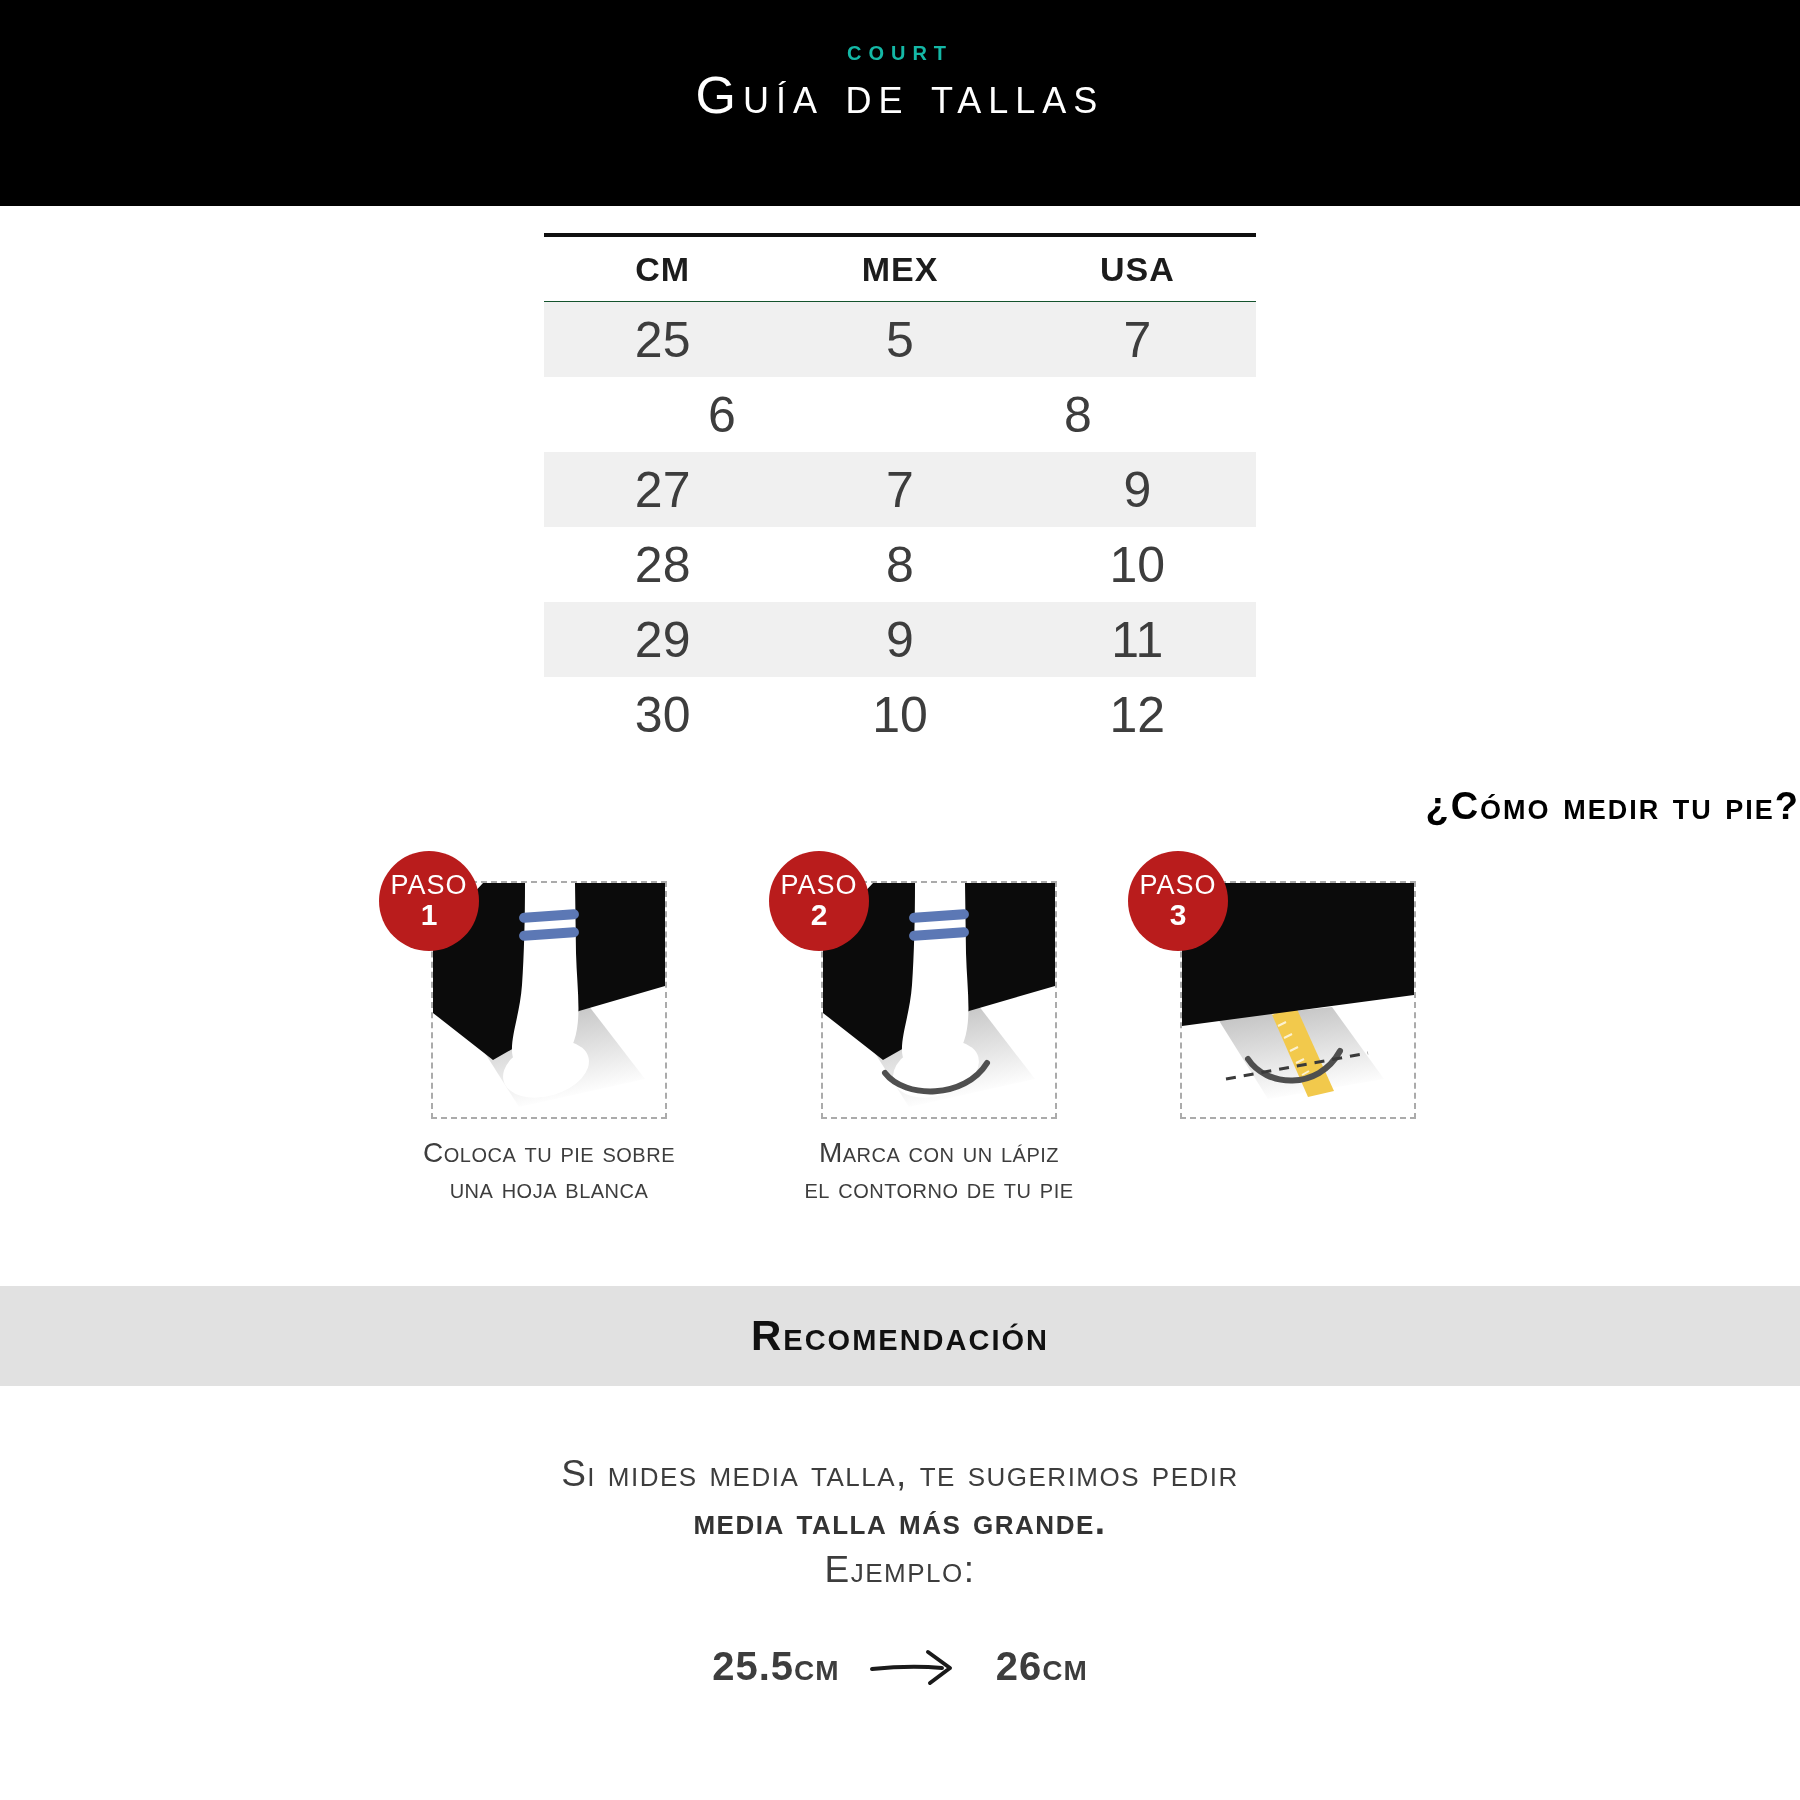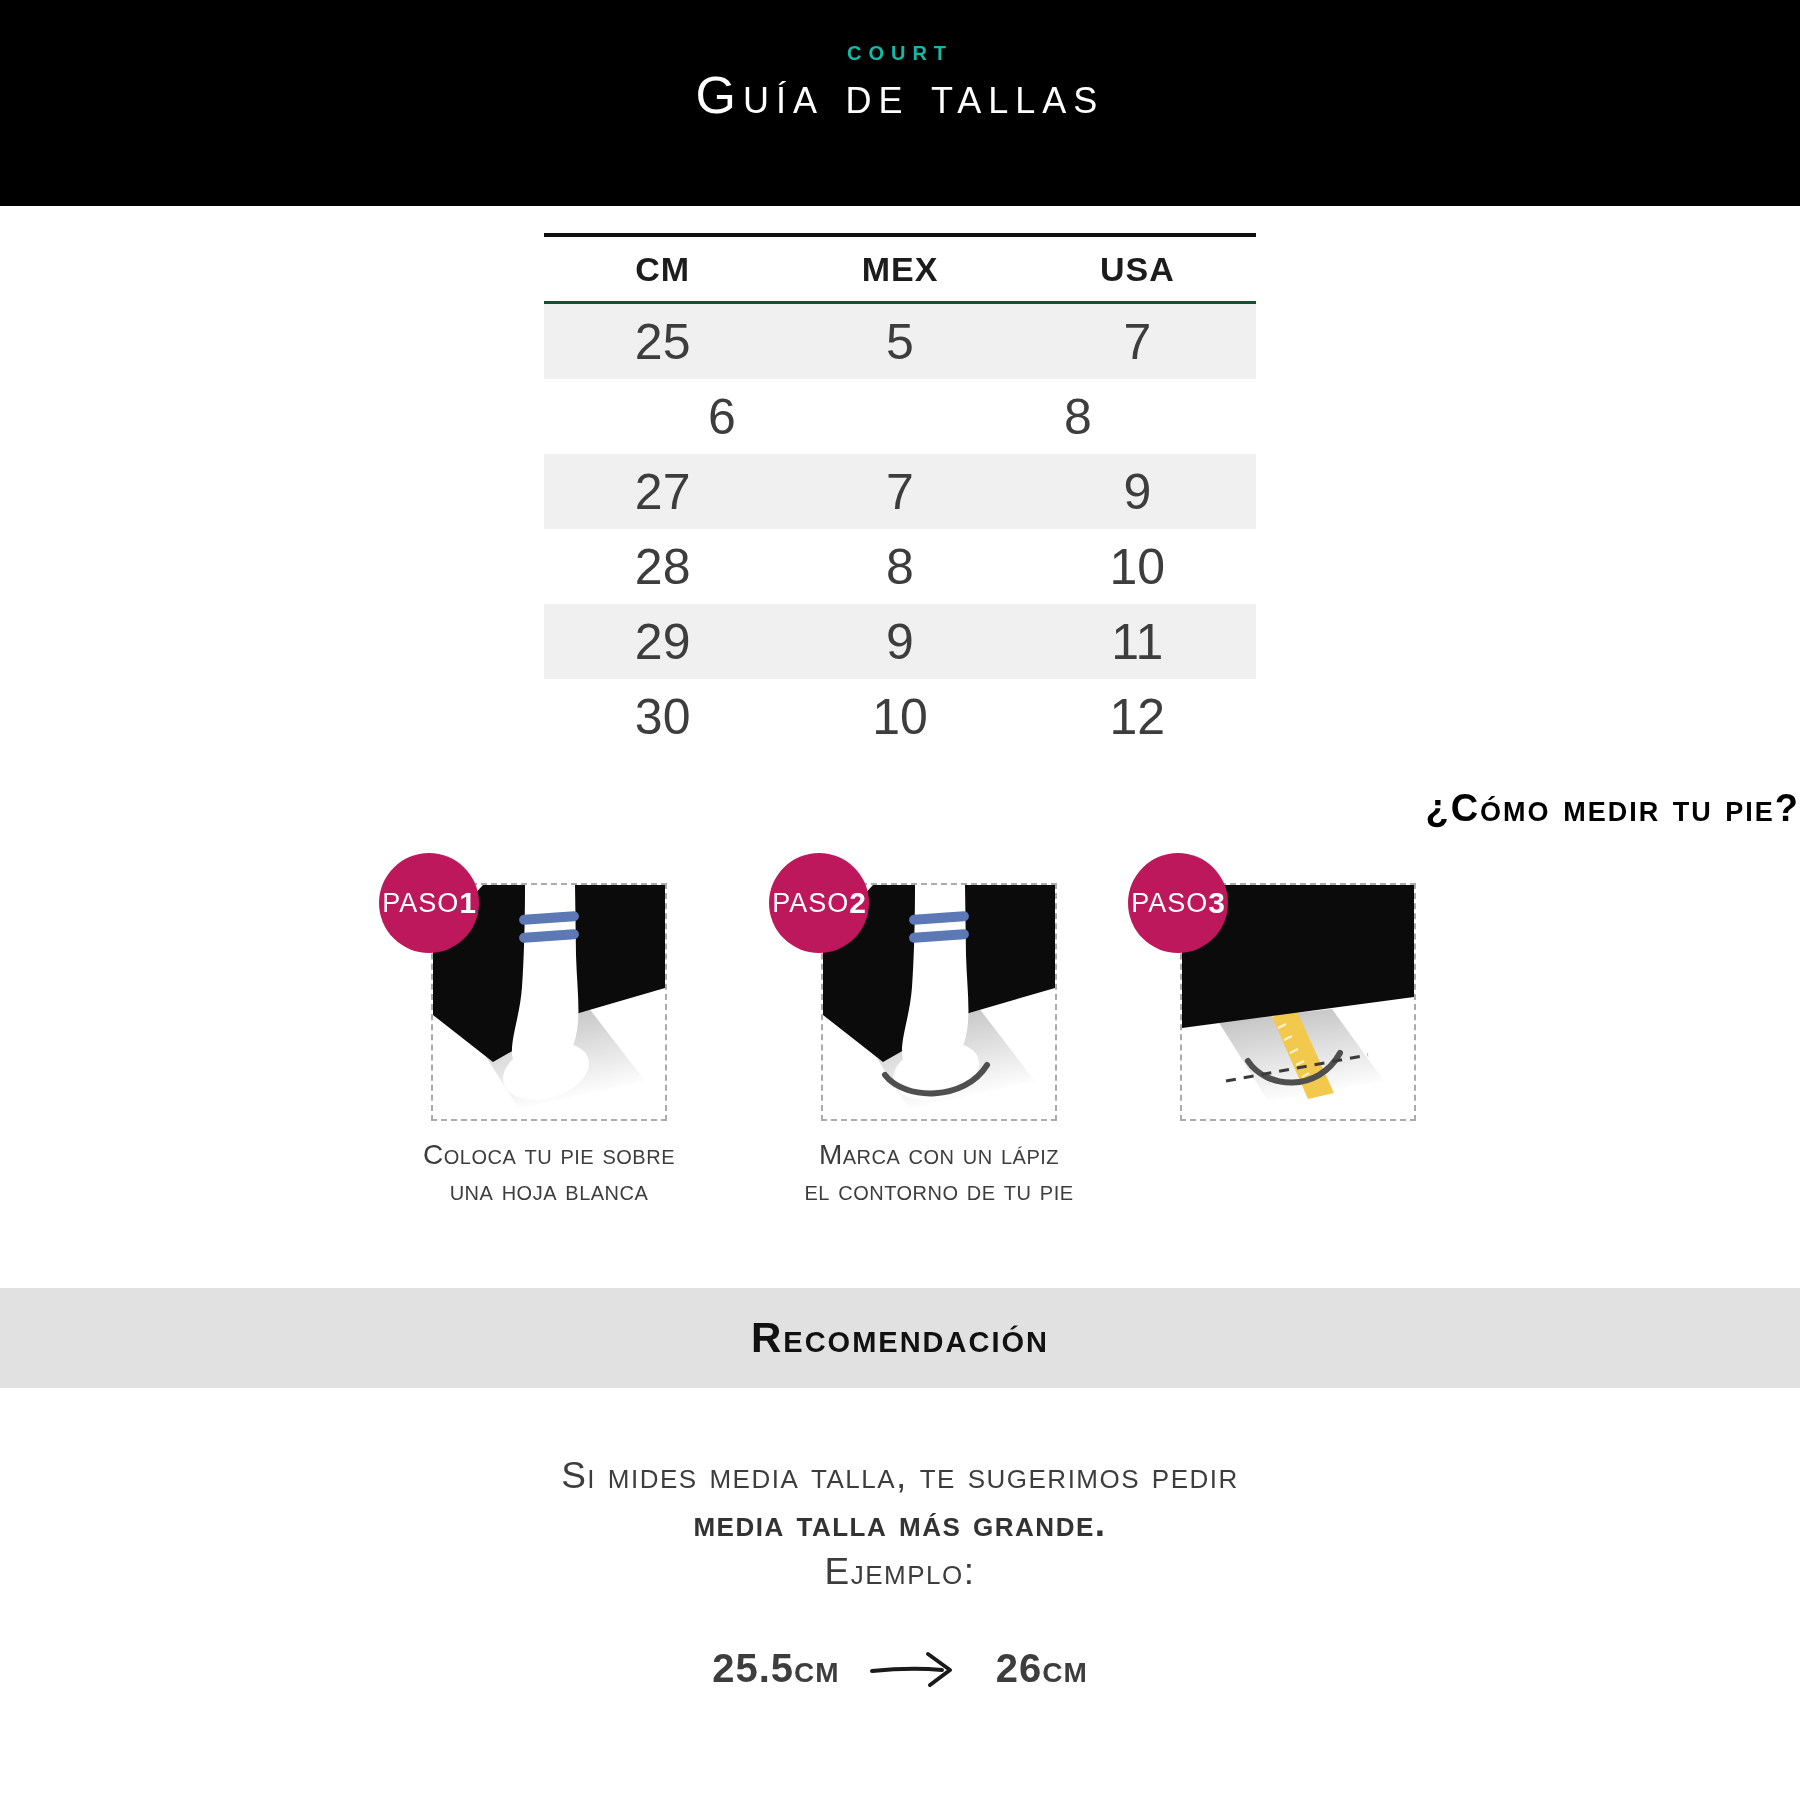--- a/index.html
+++ b/index.html
@@ -19,21 +19,21 @@
   }
   .hero-title {
     margin-top:4px; color:#ffffff; font-size:52px; font-weight:400;
     font-variant:small-caps; letter-spacing:7px; line-height:1;
   }
 
   
   .size-table { width:712px; margin:27px auto 0; }
   .t-head {
     display:flex; height:64px; align-items:center;
-    border-top:4px solid #0f0f0f; border-bottom:3px solid #14532d;
+    border-top:4px solid #0f0f0f; border-bottom:1px solid #14532d;
     font-weight:700; font-size:34px; color:#1c1c1c; letter-spacing:1px;
   }
   .t-row { display:flex; height:75px; align-items:center; font-size:50px; color:#3d3d3d; }
   .t-row.alt { background:#f0f0f0; }
   .t-cell { flex:1; text-align:center; }
 
   
   .howto-title {
     margin-top:28px; text-align:right; font-size:38px; font-weight:700;
     color:#000000; font-variant:small-caps; letter-spacing:2px; line-height:52px;
@@ -41,22 +41,22 @@
   .steps { position:relative; height:436px; margin-top:18px; }
   .step { position:absolute; top:0; width:320px; }
   .step-1 { left:389px; } .step-2 { left:779px; } .step-3 { left:1138px; }
   .illus {
     position:relative; width:232px; height:234px; margin:31px auto 0;
     border:2px dashed #ababab; background:#ffffff;
   }
   .illus svg { position:absolute; left:0; top:0; }
   .badge {
     position:absolute; left:-10px; top:1px; z-index:2;
-    width:100px; height:100px; border-radius:50%; background:#be185d;
-    display:flex; flex-direction:row; align-items:center; justify-content:center;
+    width:100px; height:100px; border-radius:50%; background:#b91c1c;
+    display:flex; flex-direction:column; align-items:center; justify-content:center;
     color:#ffffff; line-height:1.05;
   }
   .badge-label { font-size:27px; letter-spacing:1px; }
   .badge-num { font-size:30px; font-weight:700; }
   .caption {
     margin-top:16px; text-align:center; font-size:28px; line-height:1.3;
     color:#3d3d3d; font-variant:small-caps; letter-spacing:0.5px;
   }
   .caption b { color:#2e2e2e; }
 

